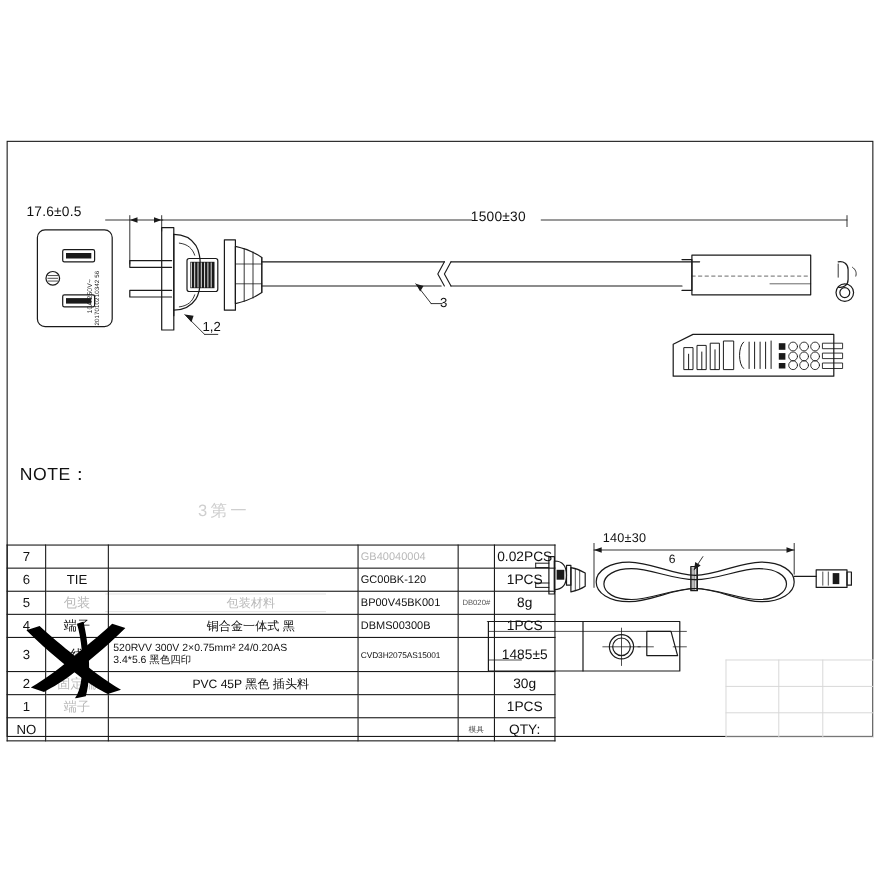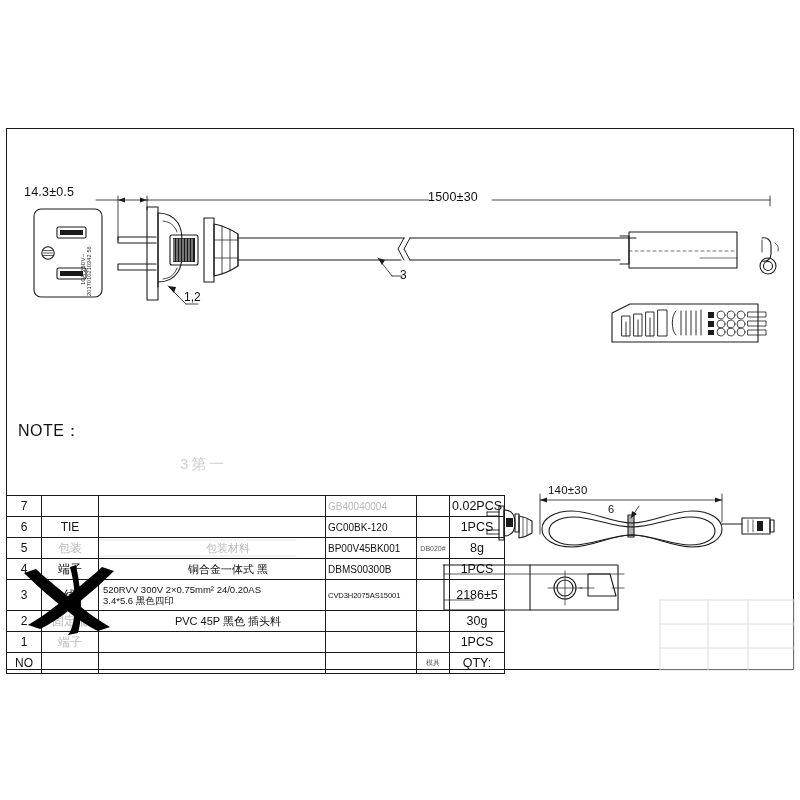--- a/index.html
+++ b/index.html
@@ -278,21 +278,21 @@
         <path d="M660 600 v70 M708 600 v70 M748 600 v70 M794 600 v70"></path>
       </g>
 
       <g stroke="#e2e2e2" stroke-width="0.9">
         <path d="M96 540 h200 M96 556 h200"></path>
       </g>
 
     </g>
   </svg>
 
-  <div class="anno dim1600">14.3±0.5</div>
+  <div class="anno dim1600">17.6±0.5</div>
   <div class="anno dim1500">1500±30</div>
   <div class="anno lead12">1,2</div>
   <div class="anno lead3">3</div>
   <div class="anno dim140">140±30</div>
   <div class="anno lead6">6</div>
 
   <div class="plugtxt">
     <span class="pt1">10A  250V~</span>
     <span class="pt2">2017010210342 56</span>
   </div>
@@ -336,21 +336,21 @@
       </tr>
       <tr class="tall">
         <td class="c-no">3</td>
         <td class="c-name">线</td>
         <td class="c-desc two">
           <div>520RVV 300V 2×0.75mm² 24/0.20AS</div>
           <div>3.4*5.6 黑色四印</div>
         </td>
         <td class="c-pn small">CVD3H2075AS15001</td>
         <td class="c-mold"></td>
-        <td class="c-qty">2186±5</td>
+        <td class="c-qty">1485±5</td>
       </tr>
       <tr>
         <td class="c-no">2</td>
         <td class="c-name faint">固定端</td>
         <td class="c-desc">PVC  45P 黑色 插头料</td>
         <td class="c-pn"></td>
         <td class="c-mold"></td>
         <td class="c-qty">30g</td>
       </tr>
       <tr>

